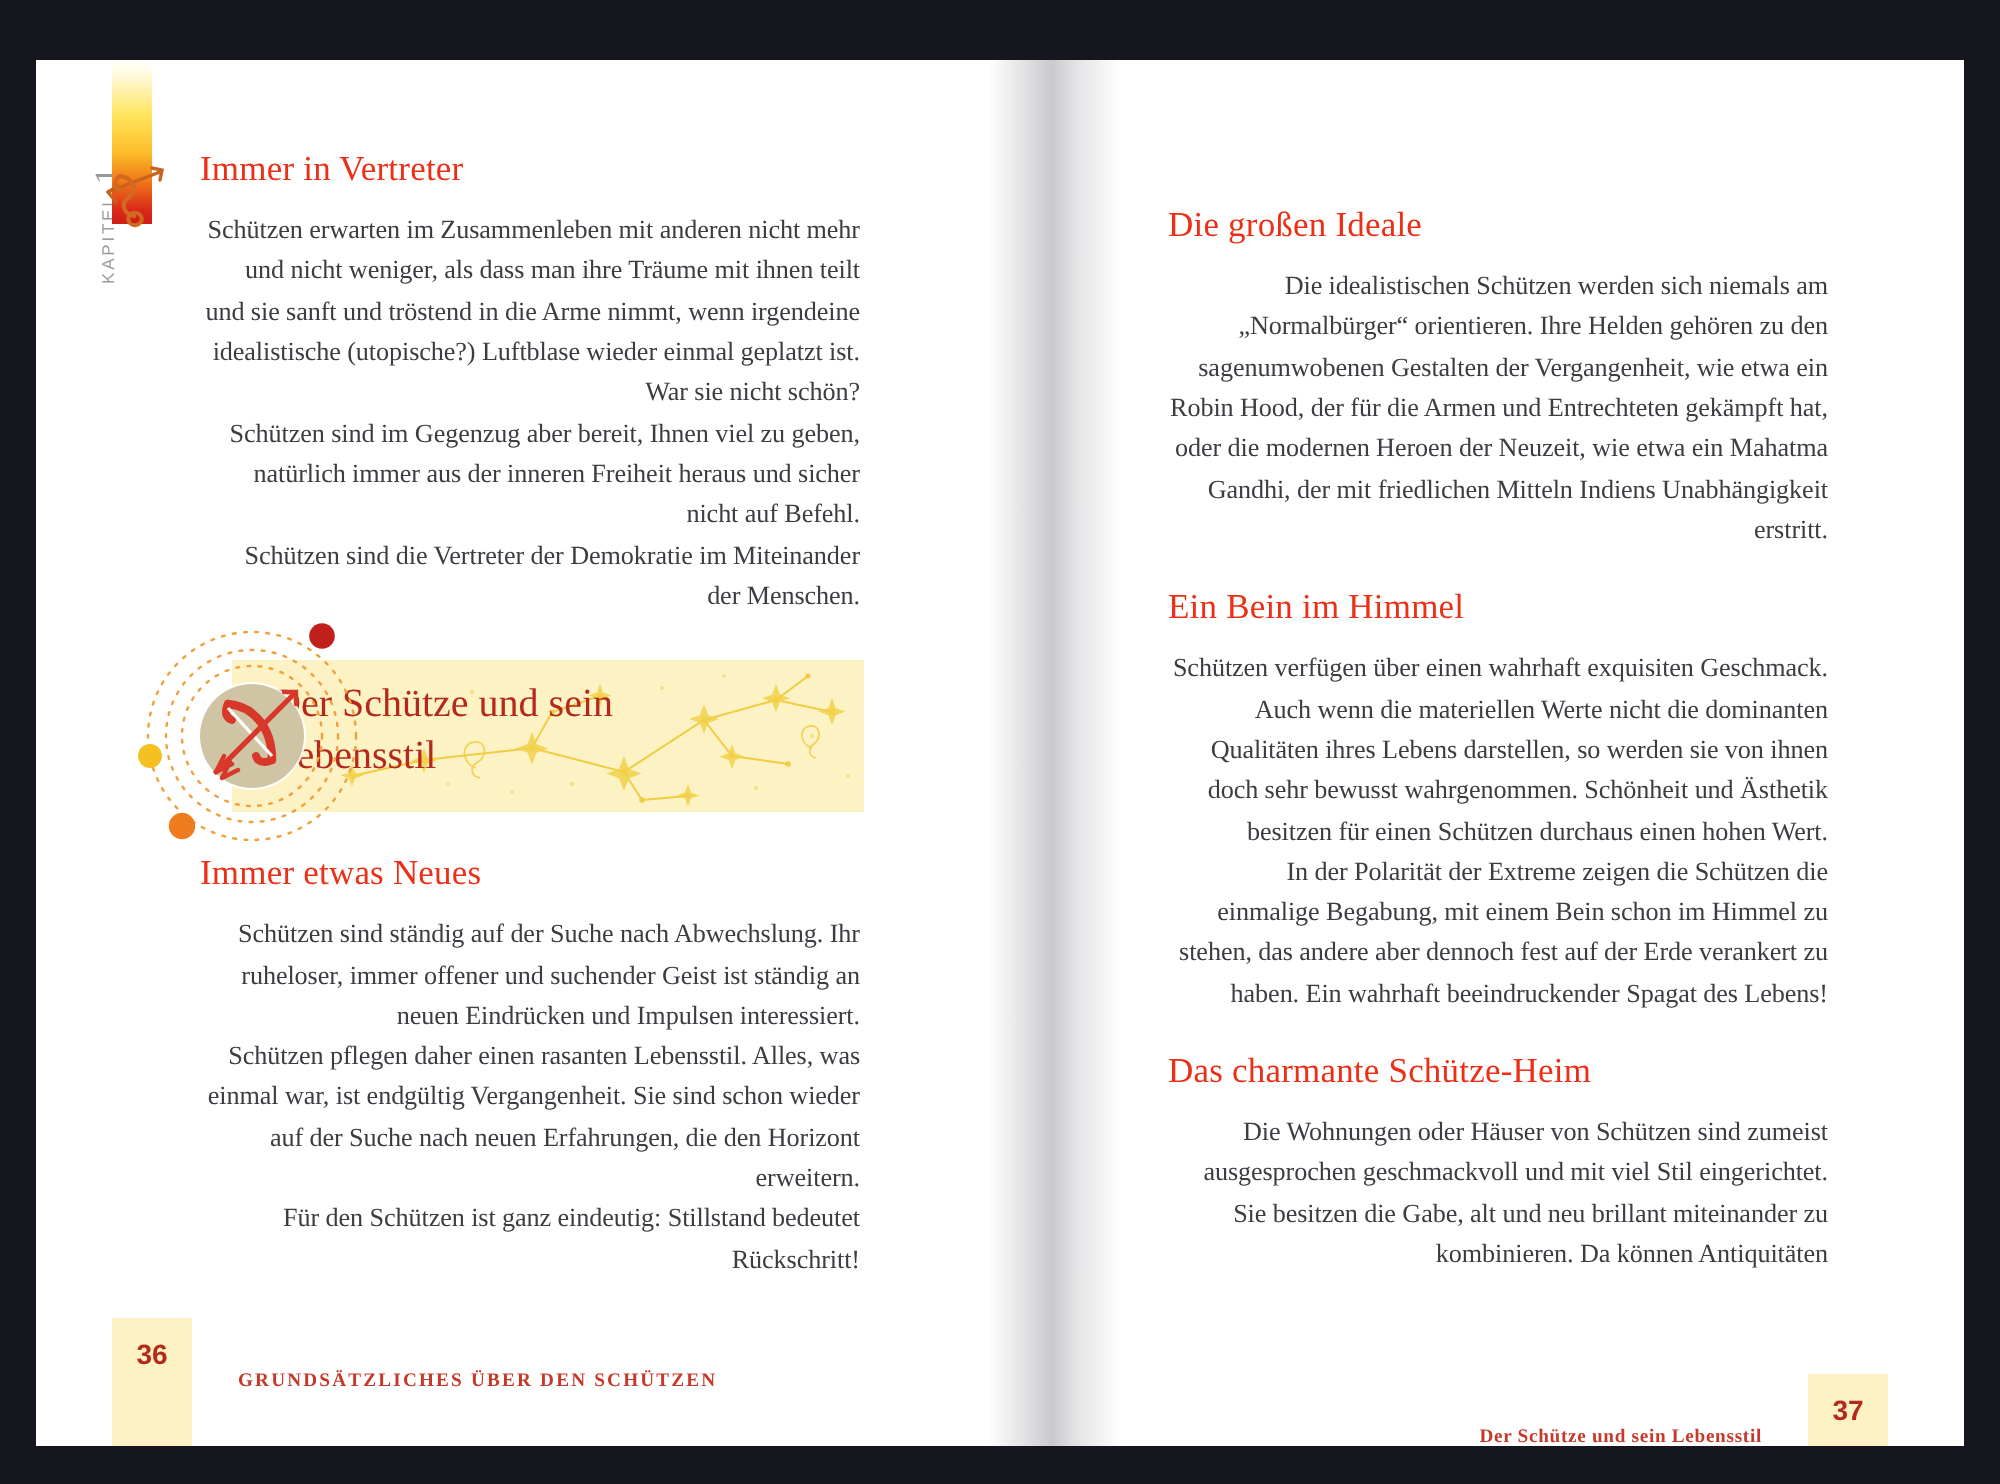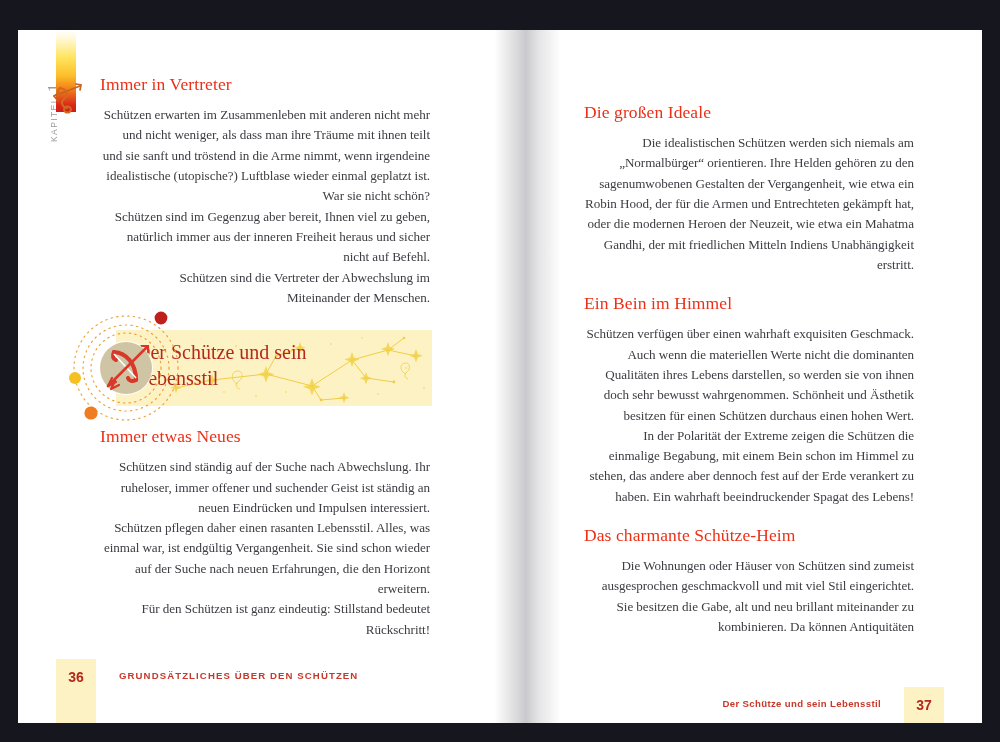--- a/index.html
+++ b/index.html
@@ -204,22 +204,22 @@
   .pagenum {
     font-family: "Liberation Sans", sans-serif;
     font-size: 14px;
     font-weight: bold;
     color: #b4291c;
     line-height: 1;
   }
 
   .running-head {
     position: absolute;
-    top: 11px;
-    font-family: Liberation Sans, sans-serif;
+    top: 26px;
+    font-family: Liberation Serif, serif;
     font-size: 9.6px;
     font-weight: bold;
     color: #c6392a;
     letter-spacing: 0.85px;
     line-height: 1.2;
     white-space: nowrap;
   }
   .running-head.left  { left: 101px; letter-spacing: 1.1px; }
   .running-head.right { right: 101px; letter-spacing: 0.35px; }
 </style>
@@ -252,21 +252,21 @@
         <span class="kap-word">KAPITEL</span>
         <span class="kap-num">1</span>
       </div>
 
       <div class="col col-left" style="top:44px;">
 
         <h2 class="section-title">Immer in Vertreter</h2>
         <div class="gap-after-head"></div>
         <p class="body">Schützen erwarten im Zusammenleben mit anderen nicht mehr und nicht weniger, als dass man ihre Träume mit ihnen teilt und sie sanft und tröstend in die Arme nimmt, wenn irgendeine idealistische (utopische?) Luftblase wieder einmal geplatzt ist. War sie nicht schön?</p>
         <p class="body indent">Schützen sind im Gegenzug aber bereit, Ihnen viel zu geben, natürlich immer aus der inneren Freiheit heraus und sicher nicht auf Befehl.</p>
-        <p class="body indent">Schützen sind die Vertreter der Abwechslung im Miteinander der Menschen.</p>
+        <p class="body indent">Schützen sind die Vertreter der Demokratie im Miteinander der Menschen.</p>
 
         <div class="banner-wrap">
 
           <div class="banner-box">
             <svg class="banner-stars" viewBox="0 0 316 76" preserveAspectRatio="none">
               <g stroke="#f0cb3c" stroke-width="1" fill="none" opacity="0.95">
                 <path d="M96 50 L150 44 L196 56 L236 30 L272 20 L300 26"></path>
                 <path d="M150 44 L160 26 L184 18"></path>
                 <path d="M196 56 L205 70 L228 68"></path>
                 <path d="M236 30 L250 48 L278 52"></path>

